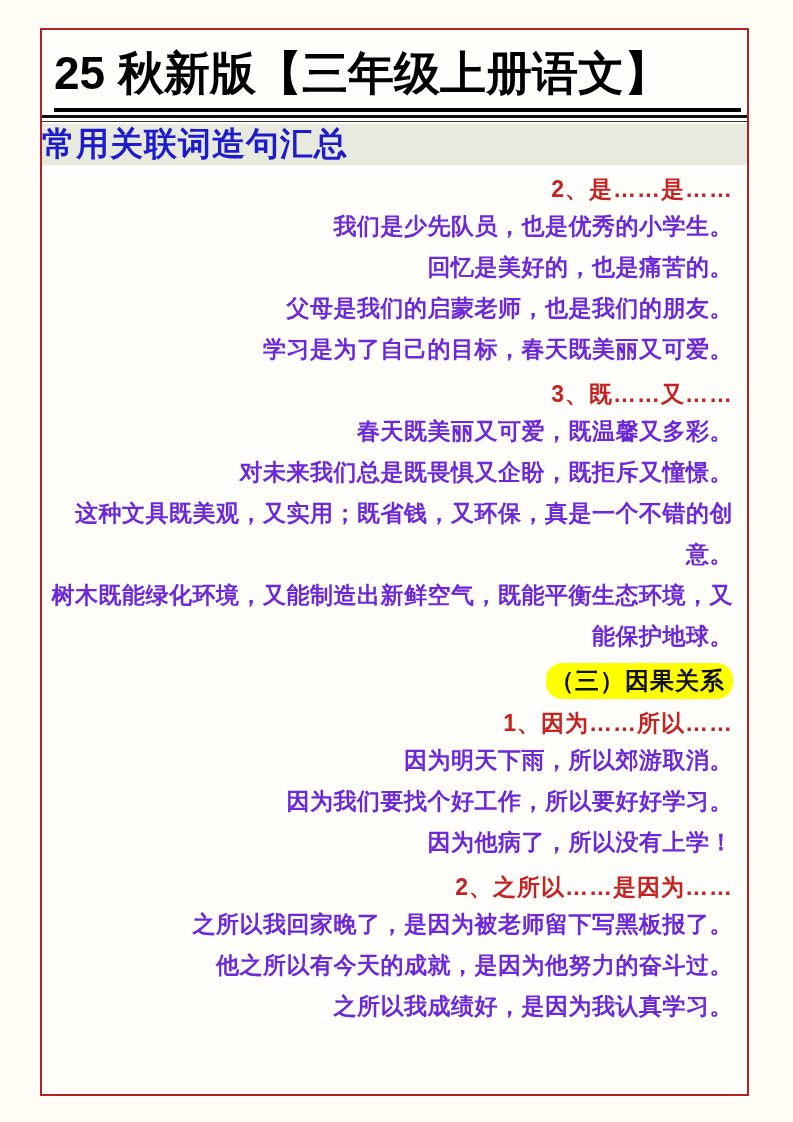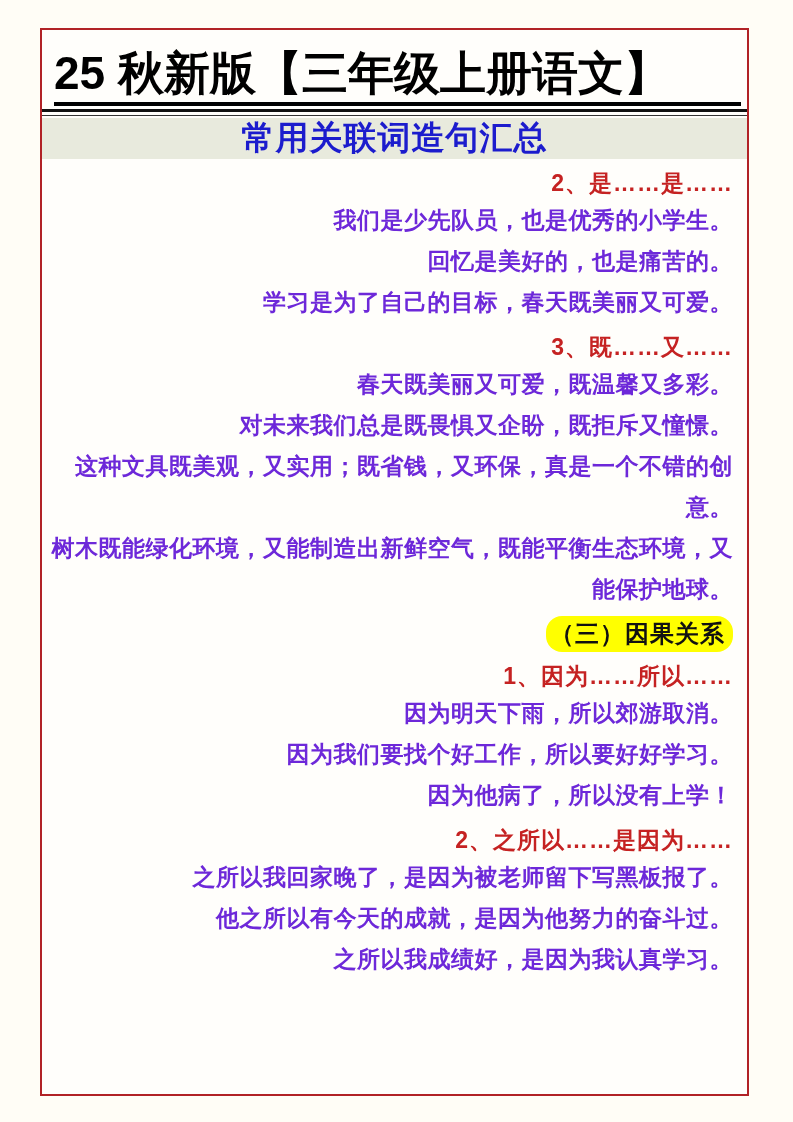--- a/index.html
+++ b/index.html
@@ -28,37 +28,37 @@
   }
   .title {
     margin: 14px 6px 0 12px;
     font-size: 46px;
     line-height: 58px;
     font-weight: 900;
     color: #000;
     letter-spacing: 0px;
     white-space: nowrap;
     border-bottom: 4px solid #000;
-    padding-bottom: 0;
+    padding-bottom: 6px;
   }
   .rule-thick {
     border-top: 3px solid #111;
     margin: 3px 0 0 0;
   }
   .rule-thin {
     border-top: 1px solid #333;
     margin: 3px 0 0 0;
   }
   .subtitle-band {
     margin-top: 2px;
     height: 41px;
     background: #e8eadd;
     display: flex;
     align-items: center;
-    justify-content: center;
+    justify-content: flex-start;
   }
   .subtitle-band .subtitle {
     font-size: 33px;
     font-weight: 900;
     color: #1c1ccd;
     letter-spacing: 1px;
   }
   .content {
     padding: 0 14px 0 8px;
     text-align: right;
@@ -104,20 +104,21 @@
 
     <div class="subtitle-band">
       <span class="subtitle">常用关联词造句汇总</span>
     </div>
 
     <div class="content">
 
       <h2 class="section-heading">2、是……是……</h2>
       <p class="sentence">我们是少先队员，也是优秀的小学生。</p>
       <p class="sentence">回忆是美好的，也是痛苦的。</p>
+      <p class="sentence">父母是我们的启蒙老师，也是我们的朋友。</p>
       <p class="sentence">学习是为了自己的目标，春天既美丽又可爱。</p>
 
       <h2 class="section-heading">3、既……又……</h2>
       <p class="sentence">春天既美丽又可爱，既温馨又多彩。</p>
       <p class="sentence">对未来我们总是既畏惧又企盼，既拒斥又憧憬。</p>
       <p class="sentence">这种文具既美观，又实用；既省钱，又环保，真是一个不错的创意。</p>
       <p class="sentence">树木既能绿化环境，又能制造出新鲜空气，既能平衡生态环境，又能保护地球。</p>
 
       <div>
         <span class="category-heading">（三）因果关系</span>

